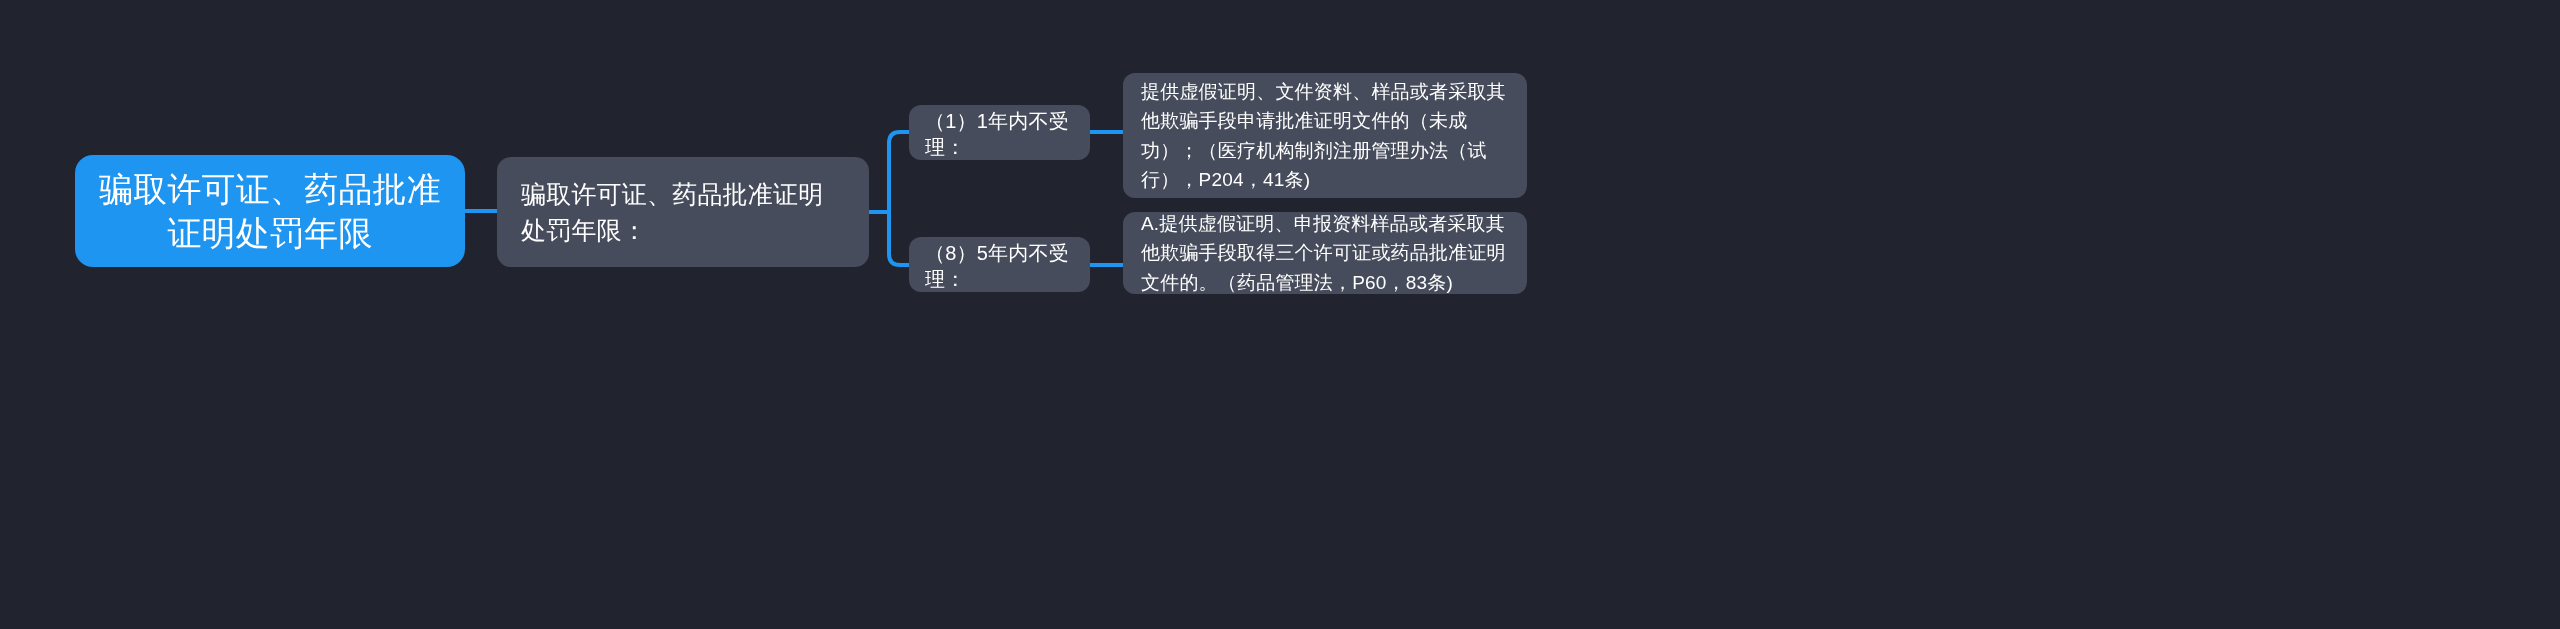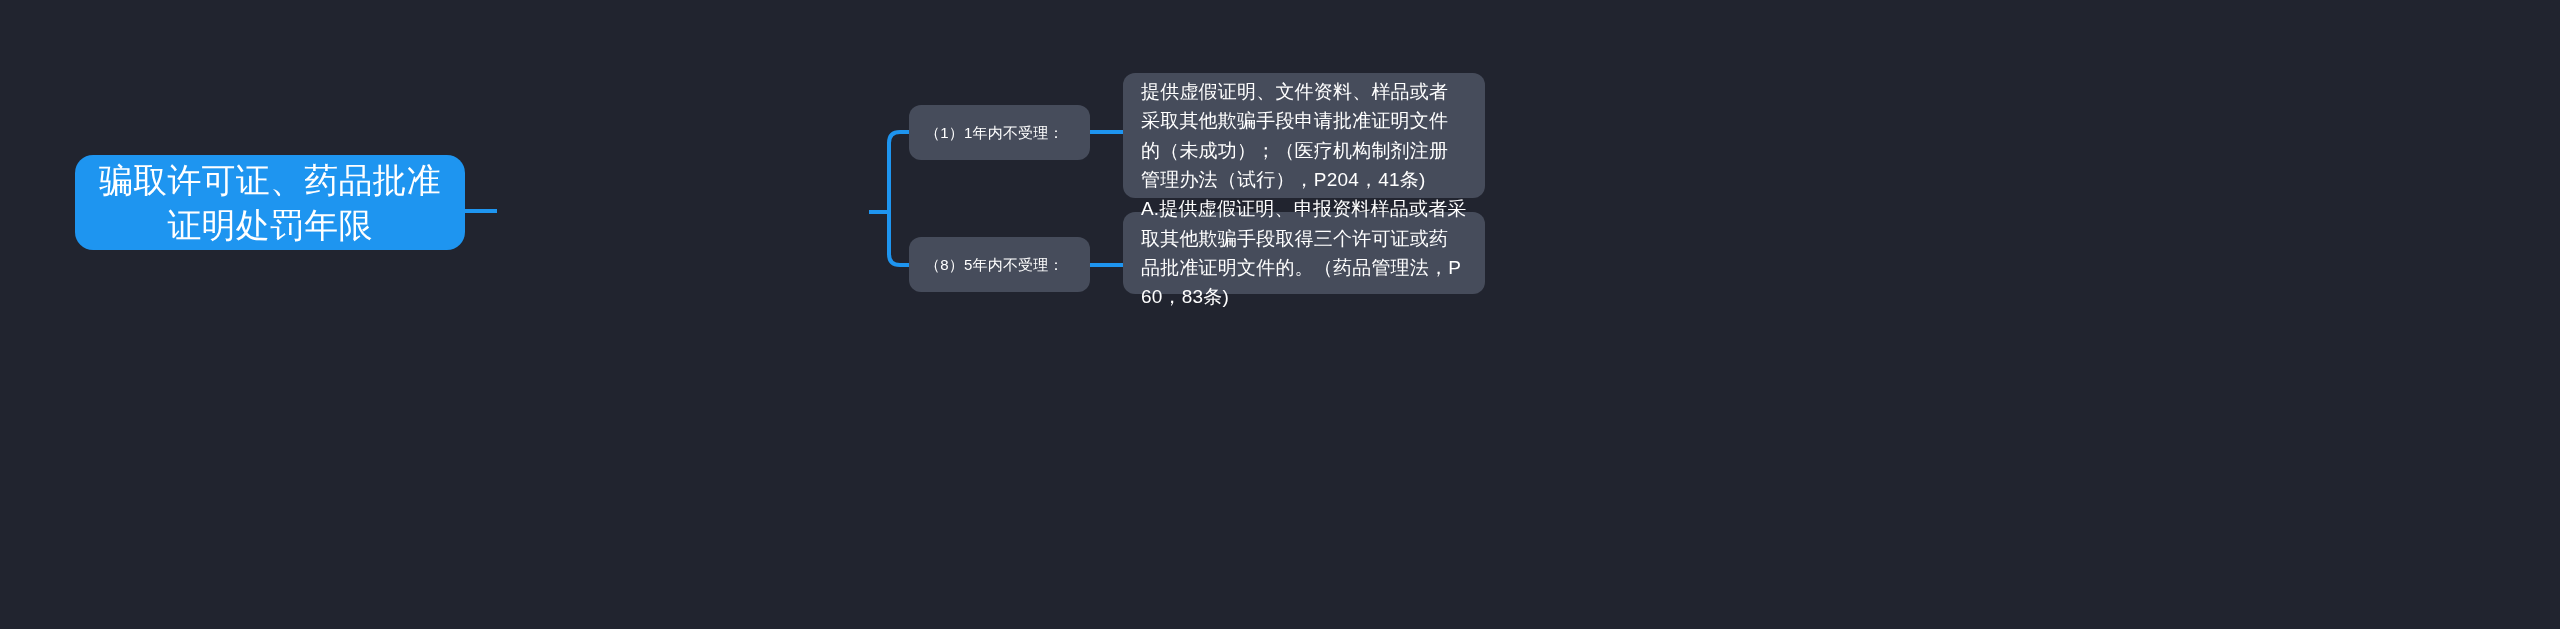--- a/index.html
+++ b/index.html
@@ -32,21 +32,21 @@
     display: flex;
     align-items: center;
     border-radius: 14px;
     color: #ffffff;
     letter-spacing: 0.2px;
   }
   .node-root {
     left: 75px;
     top: 155px;
     width: 390px;
-    height: 95px;
+    height: 112px;
     background: #1e95f0;
     border-radius: 18px;
     justify-content: center;
     text-align: center;
     font-size: 34px;
     line-height: 1.30;
     padding: 6px 22px;
   }
   .node-branch {
     background: #464c5b;
@@ -60,31 +60,32 @@
     height: 110px;
     font-size: 25px;
     line-height: 1.42;
     padding: 10px 24px;
     align-items: flex-start;
     padding-top: 20px;
   }
   .node-sub {
     width: 181px;
     height: 55px;
-    font-size: 15px;
+    font-size: 20px;
     line-height: 1.3;
     padding: 0 16px;
     border-radius: 12px;
     justify-content: center;
+    align-items: flex-end;
   }
   .node-sub-1 { left: 909px; top: 105px; }
   .node-sub-2 { left: 909px; top: 237px; }
   .node-detail {
     left: 1123px;
-    width: 362px;
+    width: 404px;
     font-size: 19px;
     line-height: 1.55;
     padding: 12px 18px;
     border-radius: 12px;
     align-items: center;
   }
   .node-detail-1 { top: 73px; height: 125px; }
   .node-detail-2 { top: 212px; height: 82px; }
   .node-text {
     display: block;
@@ -110,20 +111,23 @@
 
     <path d="M1090,132 L1123,132" stroke="#1e95f0" stroke-width="4" fill="none"></path>
 
     <path d="M1090,265 L1123,265" stroke="#1e95f0" stroke-width="4" fill="none"></path>
   </svg>
 
   <div class="node node-root">
     <span class="node-text">骗取许可证、药品批准证明处罚年限</span>
   </div>
 
+  <div class="node node-branch node-topic">
+    <span class="node-text">骗取许可证、药品批准证明处罚年限：</span>
+  </div>
 
   <div class="node node-branch node-sub node-sub-1">
     <span class="node-text">（1）1年内不受理：</span>
   </div>
 
   <div class="node node-branch node-sub node-sub-2">
     <span class="node-text">（8）5年内不受理：</span>
   </div>
 
   <div class="node node-branch node-detail node-detail-1">

